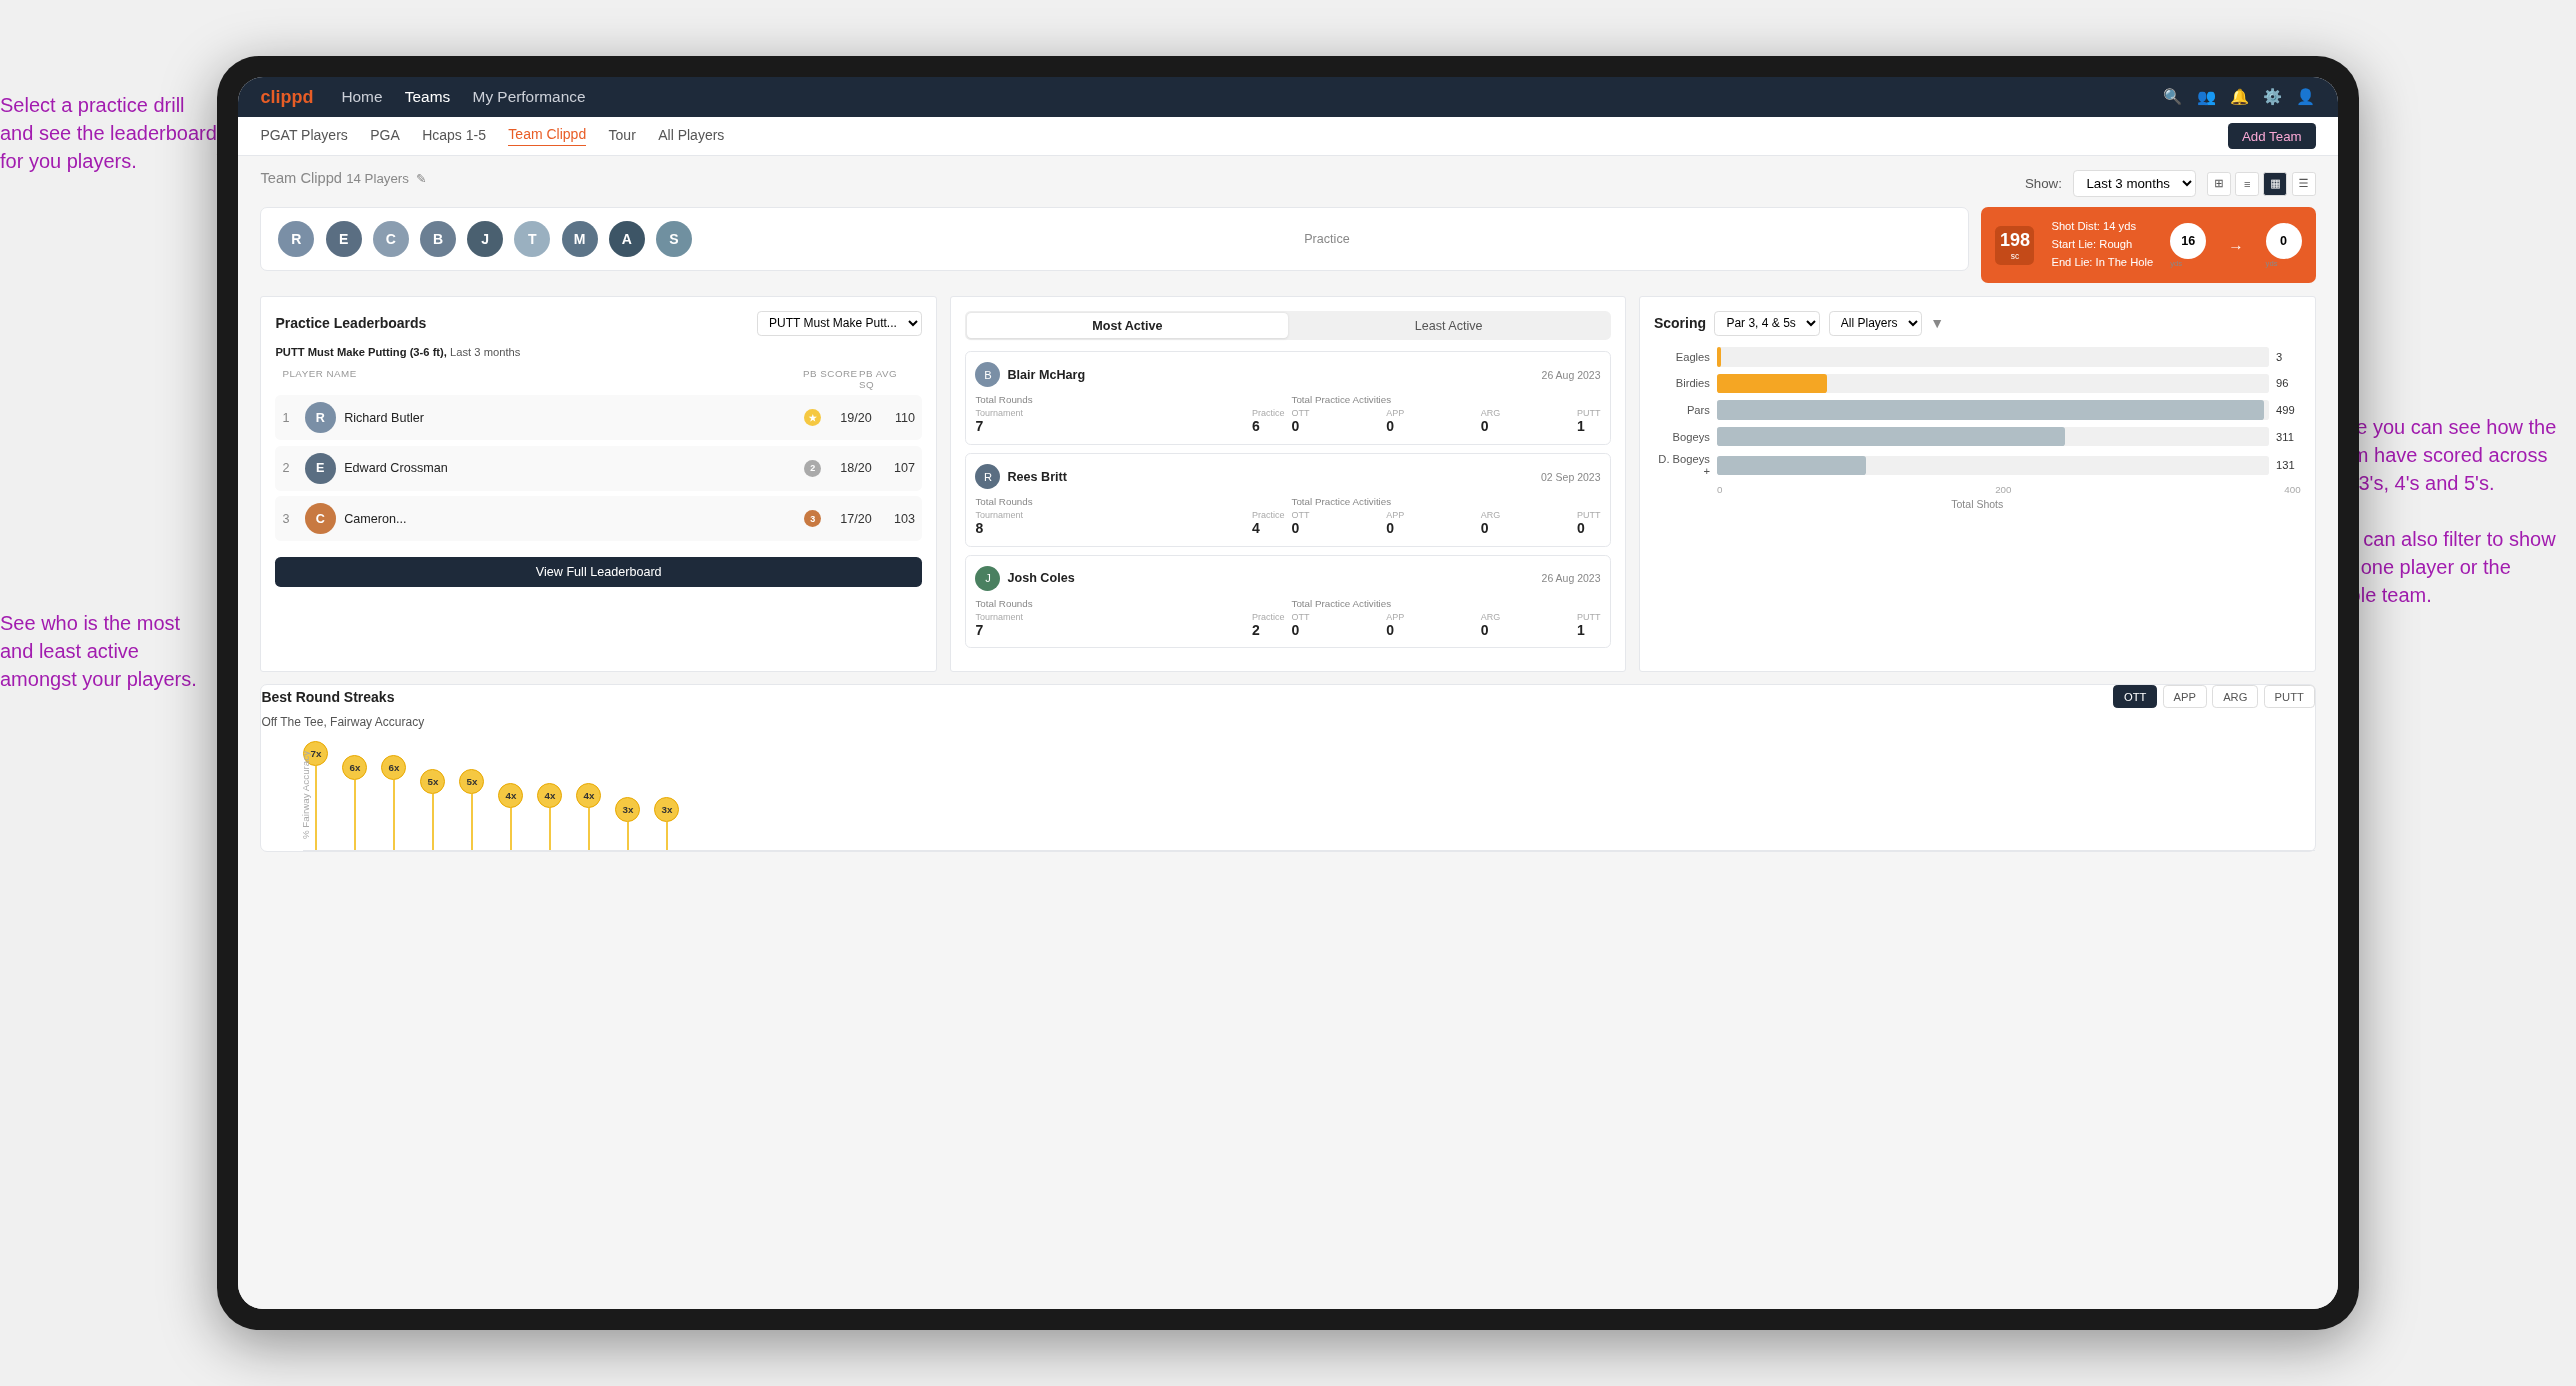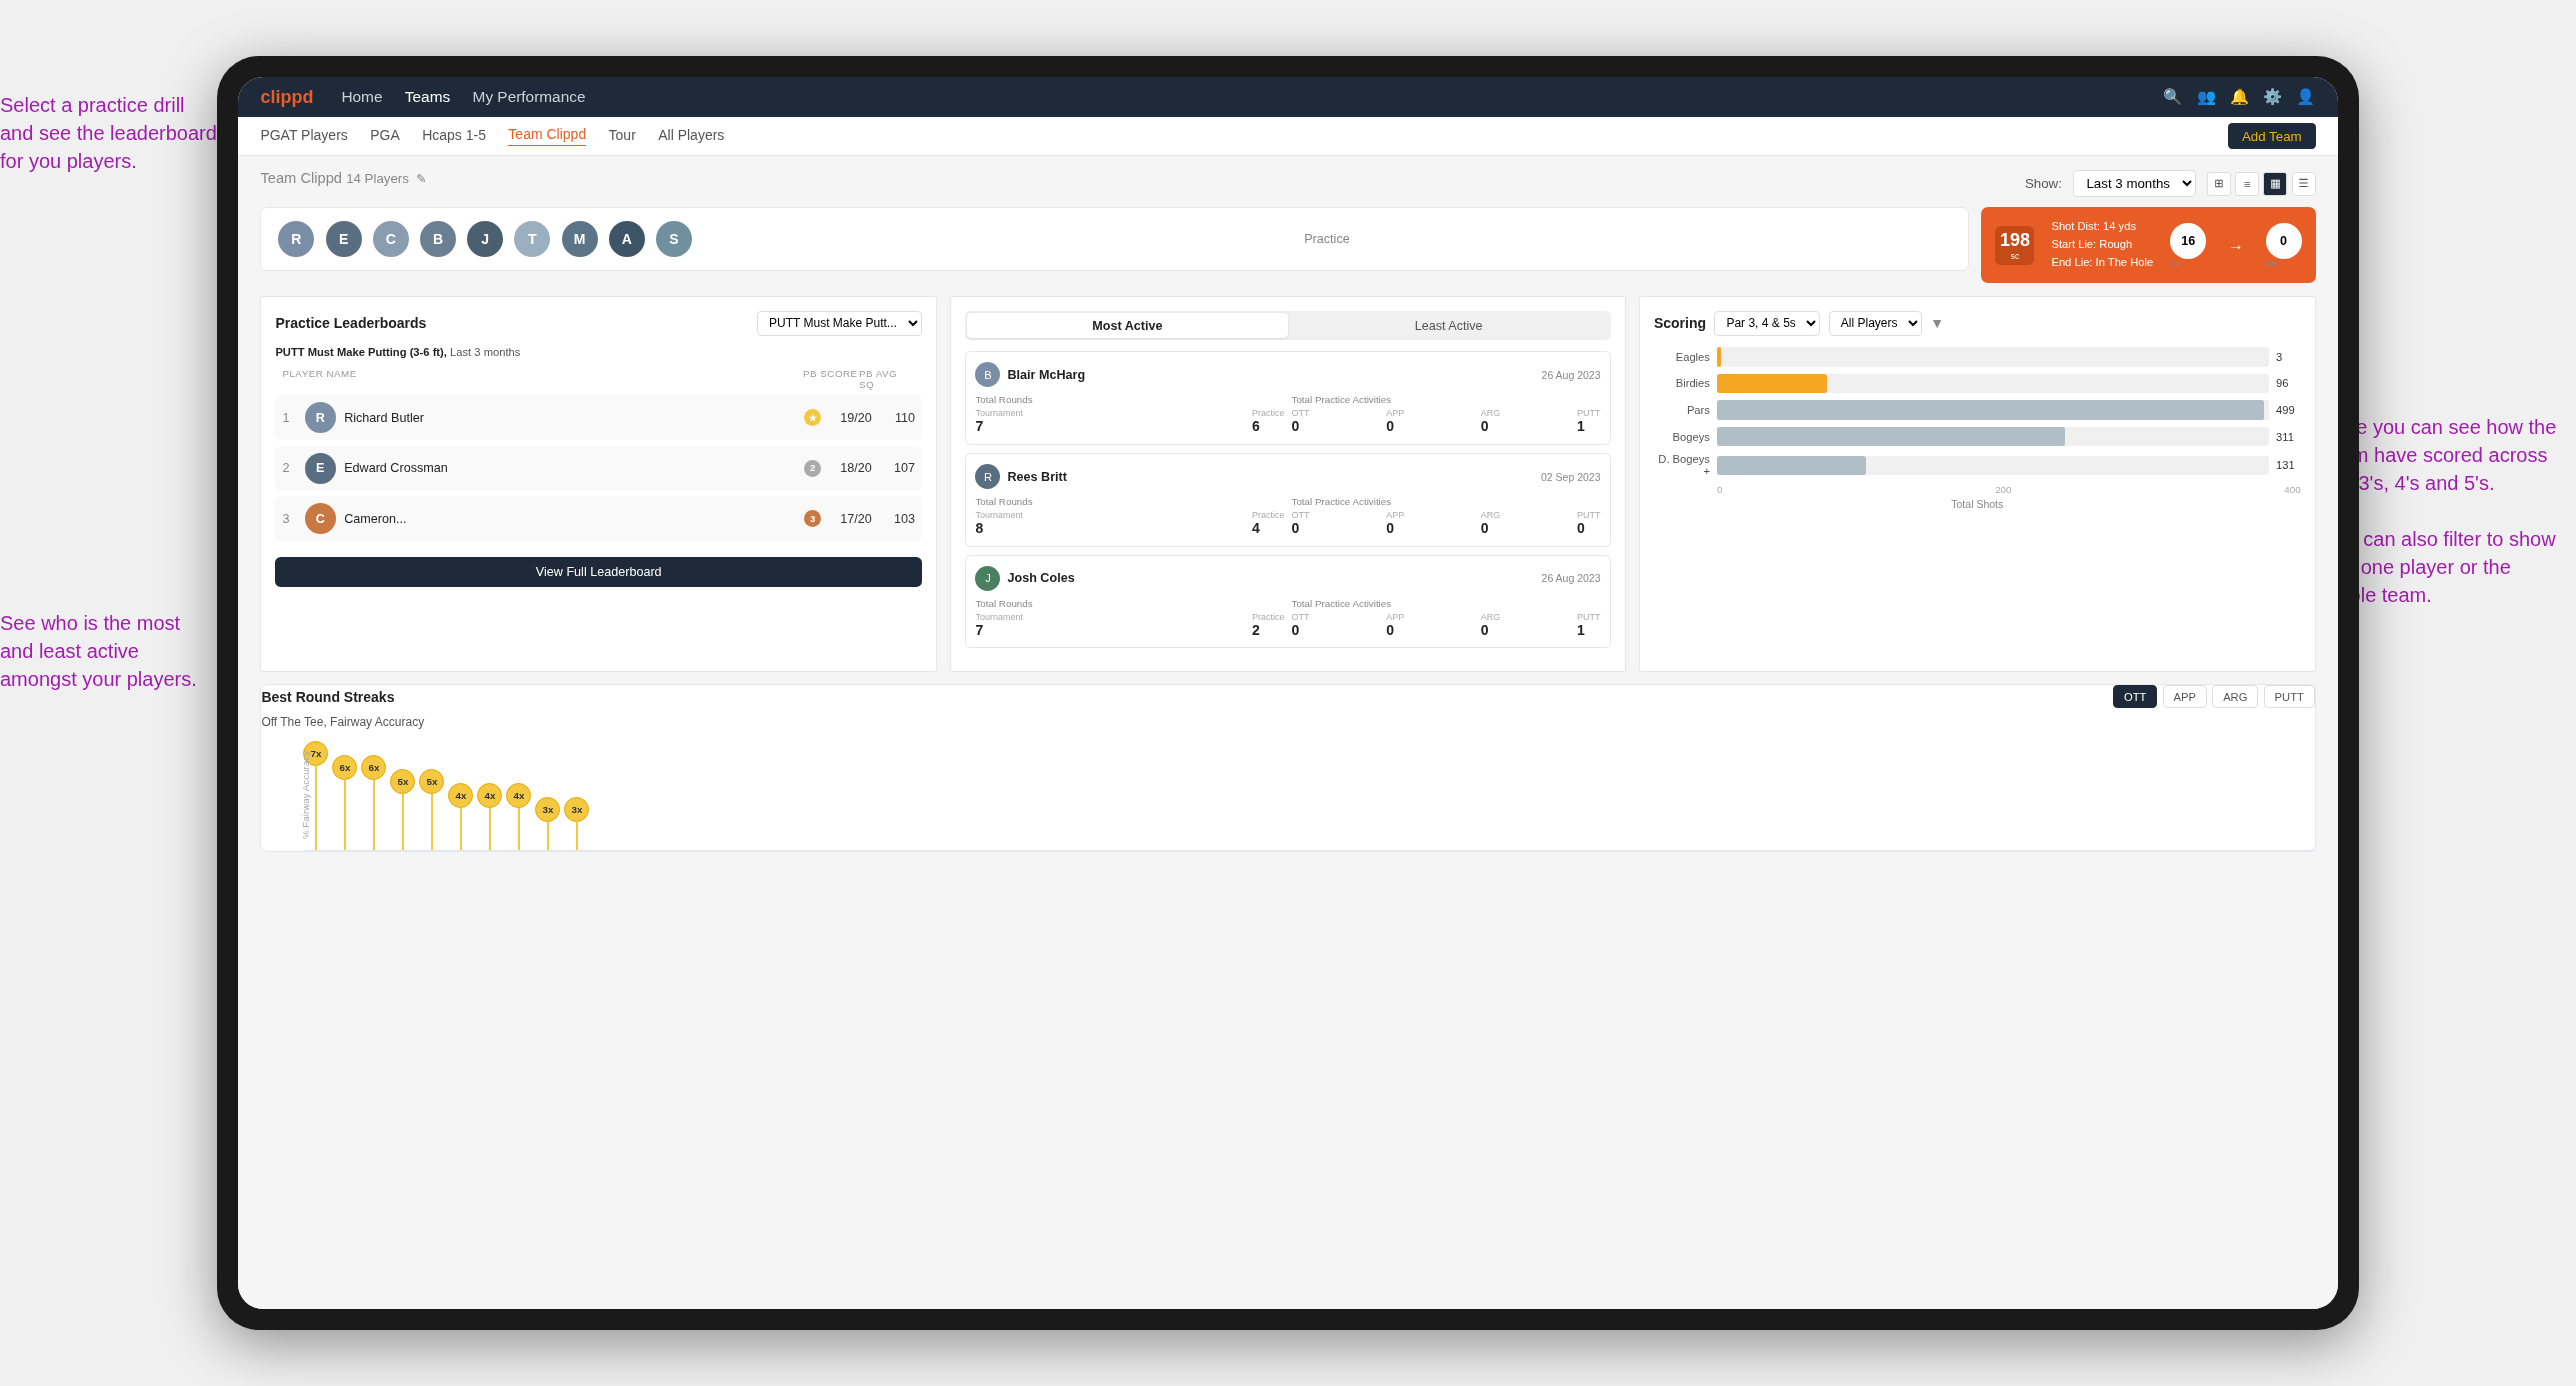--- a/index.html
+++ b/index.html
@@ -109,21 +109,21 @@
       text-decoration: none;
       padding-bottom: 2.8px;
     }
     .subnav-link.active {
       color: #e85d26;
       border-bottom: 1.4px solid #e85d26;
     }
     .subnav-spacer { flex: 1; }
     .add-team-btn {
       background: #1e2a3a;
-      color: #eab308;
+      color: #f9a8d4;
       border: none;
       border-radius: 4.2px;
       padding: 5.6px 14px;
       font-size: 13.3px;
       cursor: pointer;
     }
 
     
     .main-content {
       flex: 1;
@@ -883,21 +883,21 @@
             <button class="streak-tab-btn active">OTT</button>
             <button class="streak-tab-btn">APP</button>
             <button class="streak-tab-btn">ARG</button>
             <button class="streak-tab-btn">PUTT</button>
           </div>
         </div>
         <p class="streaks-subtitle">Off The Tee, Fairway Accuracy</p>
 
         <div style="position:relative;padding-left:42px;">
           <span style="position:absolute;left:0;top:50%;transform:translateY(-50%) rotate(-90deg);font-size:9.8px;color:#aaa;white-space:nowrap;">% Fairway Accuracy</span>
-          <div style="display:flex;align-items:flex-end;height:112px;gap:4px;border-bottom:0.7px solid #e5e7eb;padding-bottom:0;">
+          <div style="display:flex;align-items:flex-end;height:112px;gap:14px;border-bottom:0.7px solid #e5e7eb;padding-bottom:0;">
 
             <div class="lollipop-item">
               <div class="lollipop-badge">7x</div>
               <div class="lollipop-stem" style="height:84px;"></div>
             </div>
 
             <div class="lollipop-item">
               <div class="lollipop-badge">6x</div>
               <div class="lollipop-stem" style="height:70px;"></div>
             </div>

